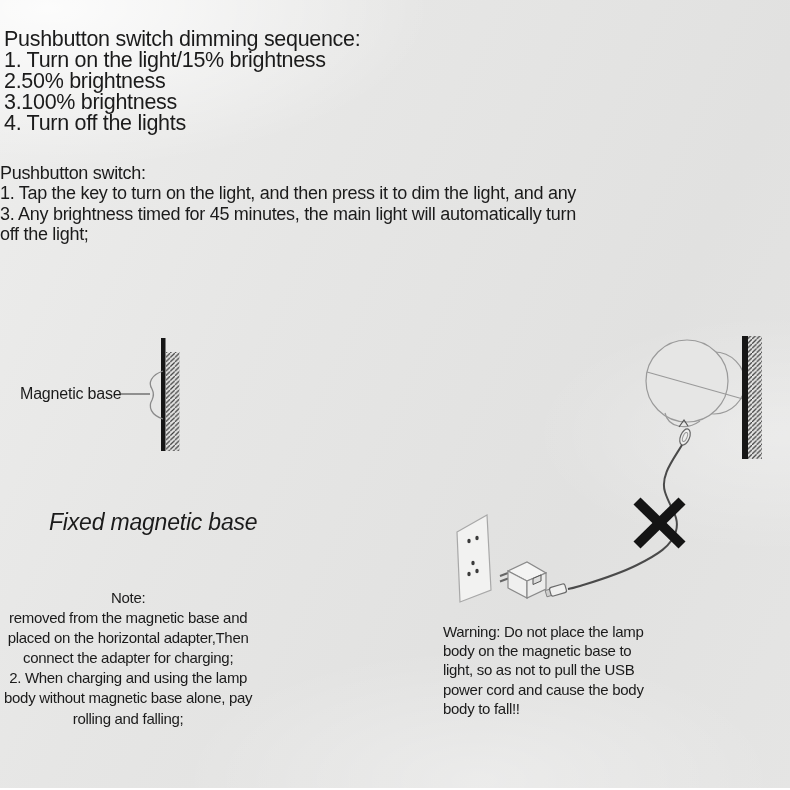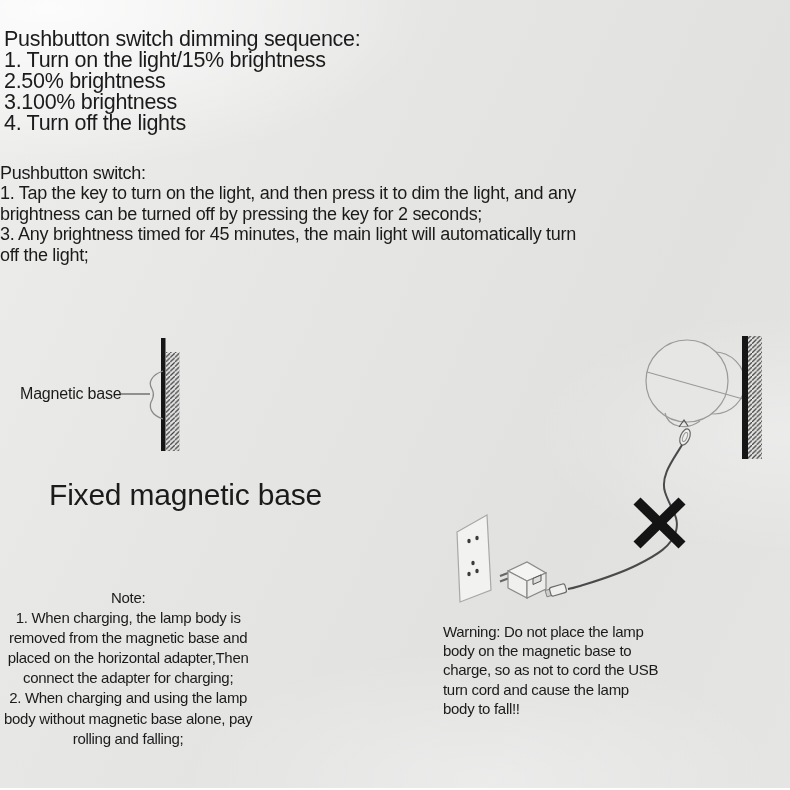--- a/index.html
+++ b/index.html
@@ -15,42 +15,41 @@
       radial-gradient(ellipse 420px 200px at 98% 55%, rgba(255,255,255,0.30), rgba(255,255,255,0) 60%),
       linear-gradient(115deg,#ededec 0%,#e6e6e5 35%,#e1e1e0 70%,#e5e5e4 100%);
     padding-left: 8px;
   }
   .tblock{position:absolute;white-space:nowrap;letter-spacing:-0.3px;}
   .block-dimming{left:4px;top:29px;font-size:21.5px;line-height:21px;}
   .block-switch{left:0;top:163px;font-size:18px;line-height:20.4px;}
   .block-note{left:4px;top:588px;font-size:15px;line-height:20.1px;text-align:center;}
   .block-warning{left:443px;top:622px;font-size:15px;line-height:19.2px;}
   .label-magbase{left:20px;top:385px;font-size:16px;letter-spacing:-0.2px;text-align:right;}
-  .caption-fixedbase{left:49px;top:478px;font-size:30px;letter-spacing:-0.2px;}
+  .caption-fixedbase{left:49px;top:509px;font-size:23px;letter-spacing:-0.2px;font-style:italic;}
   .diagram{position:absolute;}
   .diagram-left{left:0;top:330px;}
   .diagram-right{left:430px;top:330px;}
 </style>
 </head>
 <body>
 
 <div id="page">
 
   <div class="tblock block-dimming">
     <div>Pushbutton switch dimming sequence:</div>
     <div>1. Turn on the light/15% brightness</div>
     <div>2.50% brightness</div>
     <div>3.100% brightness</div>
     <div>4. Turn off the lights</div>
   </div>
 
   <div class="tblock block-switch">
     <div>Pushbutton switch:</div>
     <div>1. Tap the key to turn on the light, and then press it to dim the light, and any</div>
-    <div>brightness can be turned off by pressing the key for 2 seconds;</div>
     <div>3. Any brightness timed for 45 minutes, the main light will automatically turn</div>
     <div>off the light;</div>
   </div>
 
   <svg class="diagram diagram-left" width="280" height="200" viewBox="0 0 280 200">
     <defs>
       <pattern id="hatchL" width="4.6" height="4.6" patternUnits="userSpaceOnUse">
         <path d="M0,4.6 L4.6,0" stroke="#3c3c3c" stroke-width="1.2"></path>
       </pattern>
     </defs>
@@ -111,30 +110,29 @@
     </g>
 
     <g transform="rotate(-16 128 260)">
       <rect x="115.5" y="257" width="5" height="6.5" fill="#cfcfce" stroke="#777" stroke-width="0.8"></rect>
       <rect x="120" y="255.5" width="16" height="9" rx="2" fill="#efefee" stroke="#6a6a6a" stroke-width="1.2"></rect>
     </g>
   </svg>
 
   <div class="tblock block-note">
     <div>Note:</div>
-    <div>1. When charging, the lamp body is</div>
     <div>removed from the magnetic base and</div>
     <div>placed on the horizontal adapter,Then</div>
     <div>connect the adapter for charging;</div>
     <div>2. When charging and using the lamp</div>
     <div>body without magnetic base alone, pay</div>
     <div>rolling and falling;</div>
   </div>
 
   <div class="tblock block-warning">
     <div>Warning: Do not place the lamp</div>
     <div>body on the magnetic base to</div>
-    <div>charge, so as not to cord the USB</div>
-    <div>turn cord and cause the lamp</div>
+    <div>light, so as not to pull the USB</div>
+    <div>power cord and cause the body</div>
     <div>body to fall!!</div>
   </div>
 
 </div>
 
 </body></html>

